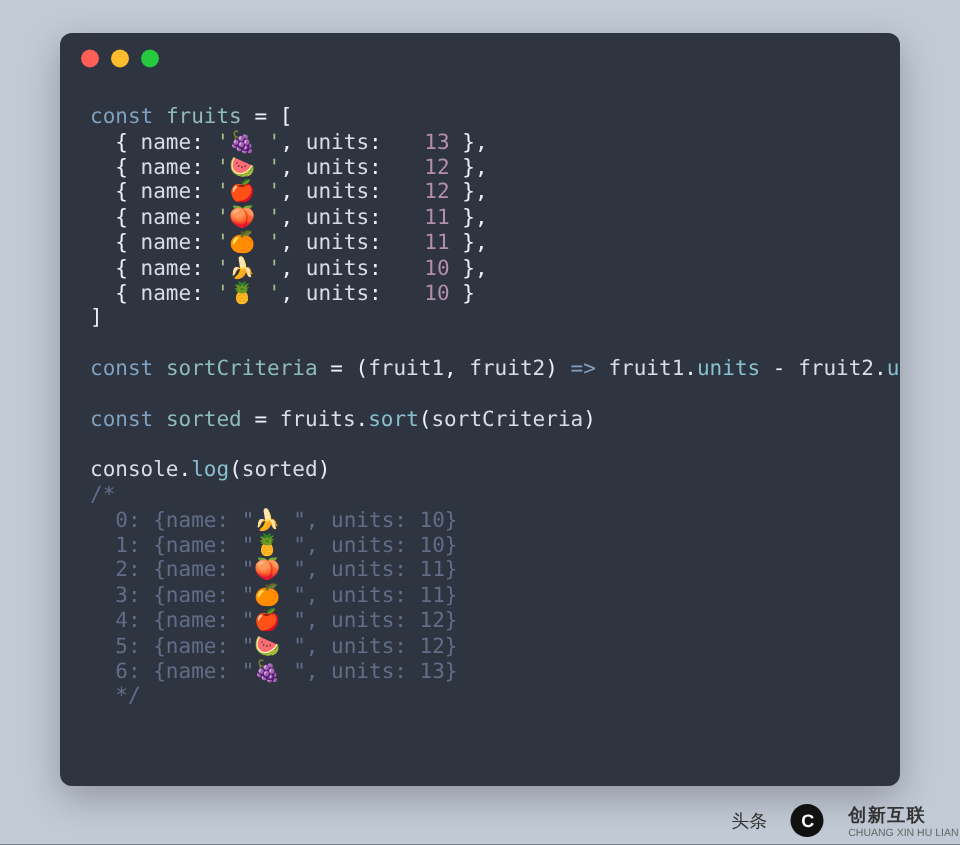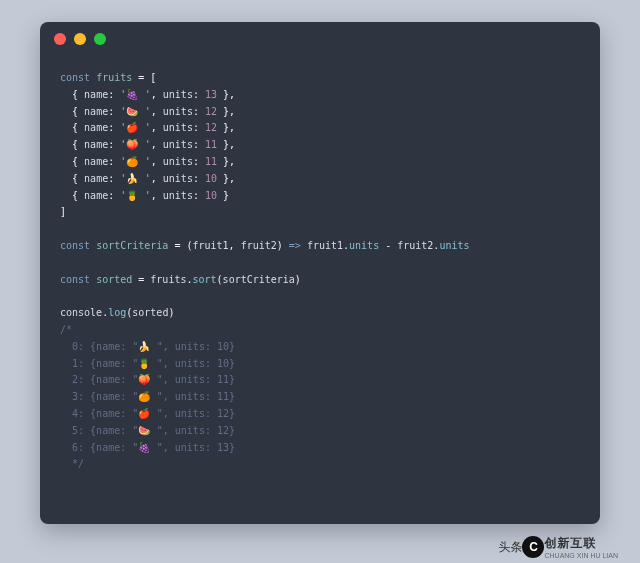--- a/index.html
+++ b/index.html
@@ -27,41 +27,41 @@
     align-items: center;
     padding-left: 14px;
     gap: 8px;
   }
   .tl-dot { width: 12px; height: 12px; border-radius: 50%; }
   .tl-red { background: #ff5f56; }
   .tl-yellow { background: #ffbd2e; }
   .tl-green { background: #27c93f; }
   .code {
     padding: 14px 20px 18px 20px;
-    font-size: 10px;
+    font-size: 14px;
     line-height: 16.8px;
     white-space: pre;
     color: #d8dee9;
   }
   .kw   { color: #81a1c1; }
   .decl { color: #8fbcbb; }
   .id   { color: #d8dee9; }
   .prop { color: #88c0d0; }
   .str  { color: #a3be8c; }
-  .num  { color: #b48ead; }
+  .num  { color: #b48ead; margin-left: 20px; }
   .punc { color: #eceff4; }
   .arrow{ color: #81a1c1; }
   .cmt  { color: #616e88; }
 
   .footer {
     position: absolute;
-    bottom: 4px; right: 22px;
+    bottom: 4px; right: 1px;
     display: flex;
     align-items: center;
-    gap: 0;
+    gap: 16px;
     font-size: 12px;
     color: #333;
     font-family: sans-serif;
     justify-content: center;
   }
   .logo-c {
     width: 22px; height: 22px;
     border-radius: 50%;
     background: #111;
     color: #fff;

